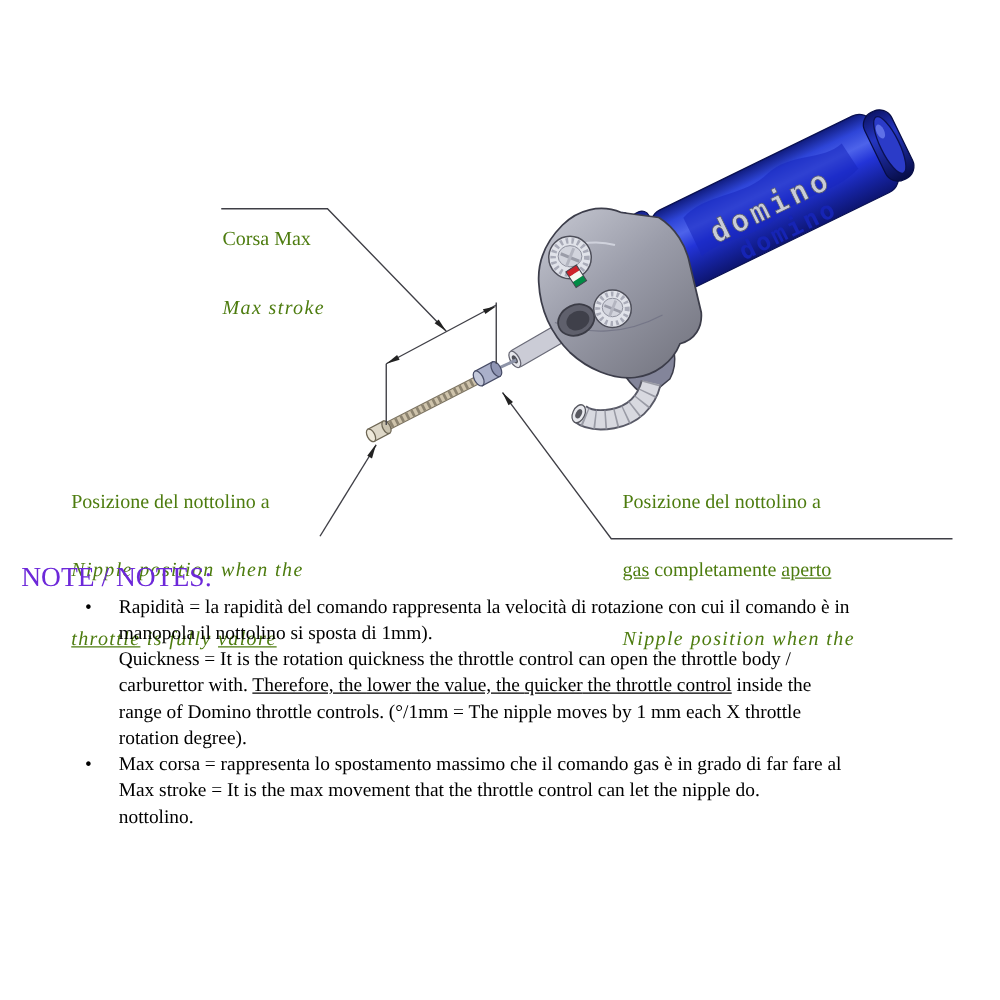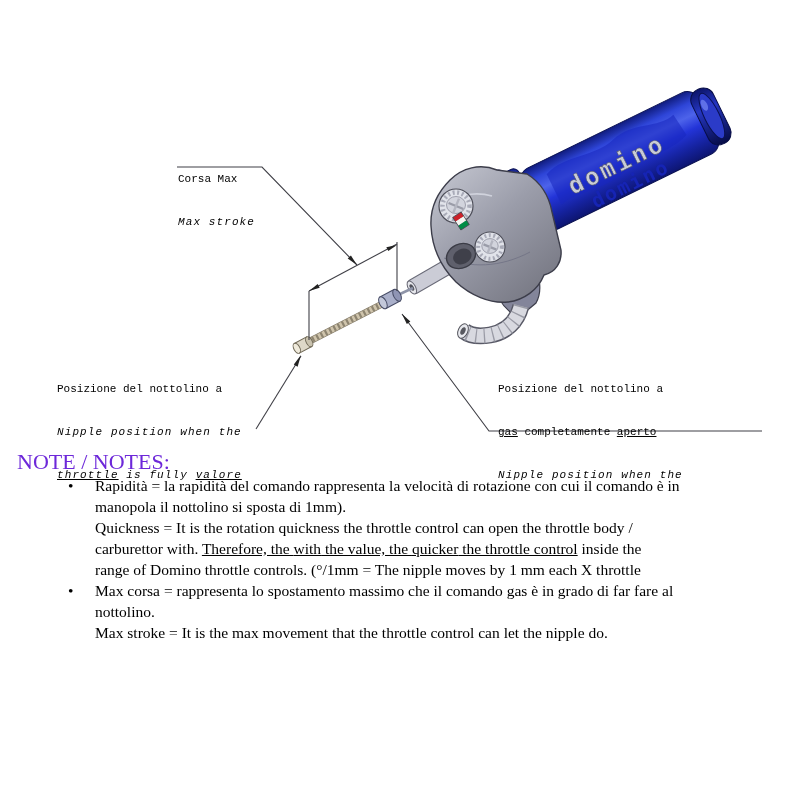--- a/index.html
+++ b/index.html
@@ -1,21 +1,21 @@
 <!DOCTYPE html>
 <html><head>
 <meta charset="utf-8">
 <style>
   html,body{margin:0;padding:0;background:#ffffff;}
   .stage{position:relative;width:800px;height:800px;background:#ffffff;overflow:hidden;
          font-family:"Liberation Serif", serif;color:#111;}
   .diagram-svg{position:absolute;left:0;top:0;}
   
-  .cad-label{position:absolute;font-family:Liberation Mono, monospace;font-size:11px;
-             color:#000000;white-space:pre;}
+  .cad-label{position:absolute;font-family:Liberation Serif, serif;font-size:16px;
+             color:#4d7c0f;white-space:pre;}
   .cad-line{height:19px;line-height:19px;}
   .cad-label .i{font-style:italic;letter-spacing:1.1px;}
   .cad-label .u{text-decoration:underline;}
   #corsa-label{left:178px;top:146px;}
   #left-label{left:57px;top:356px;}
   #right-label{left:498px;top:356px;}
   
   .notes{position:absolute;left:17px;top:451px;width:775px;font-family:"Liberation Serif", serif;}
   .notes-heading{font-size:22px;line-height:22px;height:24px;color:#6d28d9;}
   .note-line{position:relative;padding-left:78px;height:21px;line-height:21px;
@@ -186,21 +186,22 @@
     <div class="cad-line"><span class="u">gas</span><span> completamente </span><span class="u">aperto</span></div>
     <div class="cad-line"><span class="i">Nipple position when the</span></div>
   </div>
 
   <div class="notes">
     <div class="notes-heading">NOTE / NOTES:</div>
     <div id="notes-list">
         <div class="note-line"><span class="bullet">•</span><span><span class="b">Rapidità</span><span> = la rapidità del comando rappresenta la velocità di rotazione con cui il comando è in</span></span></div>
         <div class="note-line"><span><span>manopola il nottolino si sposta di 1mm).</span></span></div>
         <div class="note-line"><span><span class="b">Quickness</span><span> = It is the rotation quickness the throttle control can open the throttle body /</span></span></div>
-        <div class="note-line"><span><span>carburettor with. </span><span class="u">Therefore, the </span><span class="b u">with</span><span class="u"> the value, the </span><span class="b u">quicker</span><span class="u"> the throttle control</span><span> inside the</span></span></div>
+        <div class="note-line"><span><span>carburettor with. </span><span class="u">Therefore, the </span><span class="b u">lower</span><span class="u"> the value, the </span><span class="b u">quicker</span><span class="u"> the throttle control</span><span> inside the</span></span></div>
         <div class="note-line"><span><span>range of Domino throttle controls. (°/1mm = The nipple moves by 1 mm each X throttle</span></span></div>
+        <div class="note-line"><span><span>rotation degree).</span></span></div>
         <div class="note-line"><span class="bullet">•</span><span><span class="b">Max corsa</span><span> = rappresenta lo spostamento massimo che il comando gas è in grado di far fare al</span></span></div>
+        <div class="note-line"><span><span class="b">Max stroke</span><span> = It is the max movement that the throttle control can let the nipple do.</span></span></div>
         <div class="note-line"><span><span>nottolino</span><span class="b">.</span></span></div>
-        <div class="note-line"><span><span class="b">Max stroke</span><span> = It is the max movement that the throttle control can let the nipple do.</span></span></div>
       </div>
   </div>
 
 </div>
 
 </body></html>

